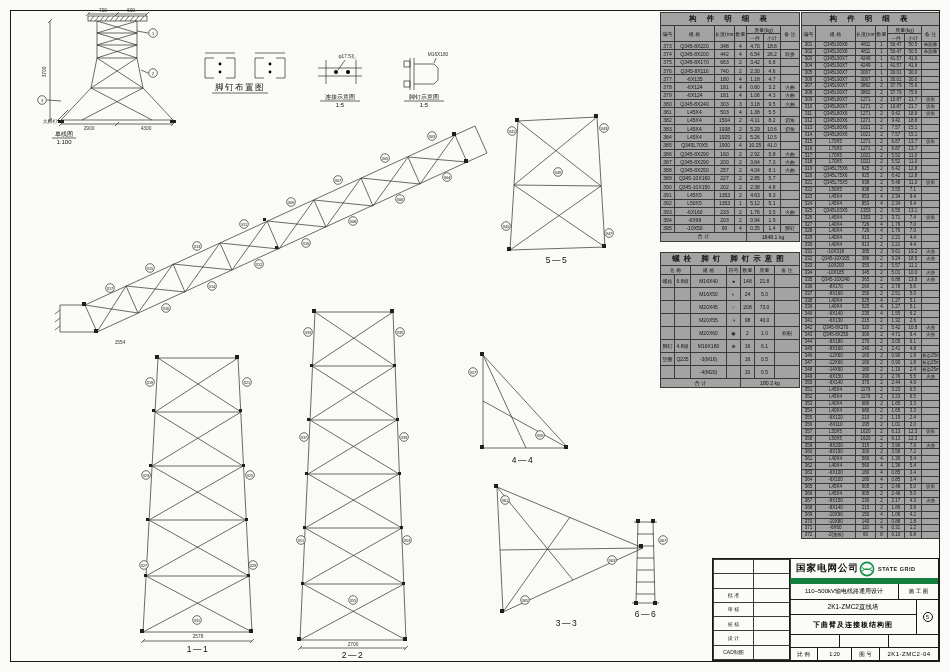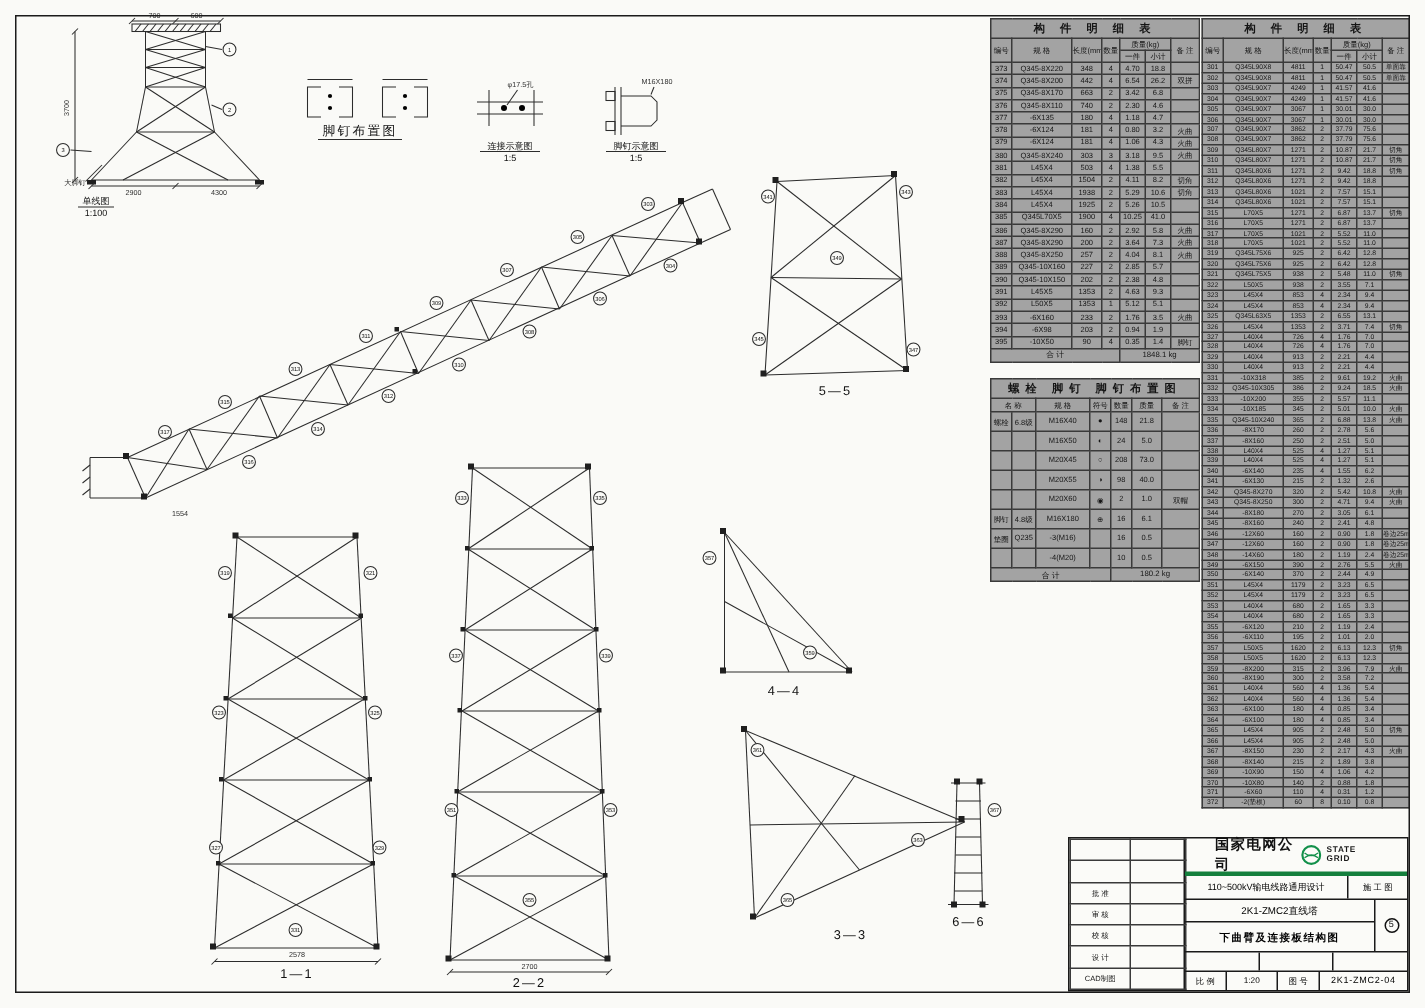--- a/index.html
+++ b/index.html
@@ -29,21 +29,21 @@
   .tblC{left:660px;top:252px;width:139px}
   .tblC td{font-size:5px;height:13px}
   .tblC th{font-size:5px;height:9px}
   tfoot td{height:9px!important;font-size:5.2px!important}
   
   .titleblock{position:absolute;left:712px;top:558px;width:227px;height:103px;background:#fbfbf8;border:1.4px solid #1a1a1a;display:flex}
   .tb-left{width:77px;border-right:1px solid #1a1a1a}
   .tb-left table{height:100%}
   .tb-left td{font-size:5px;height:13.2px}
   .tb-right{flex:1;display:flex;flex-direction:column}
-  .banner{height:25px;display:flex;align-items:center;justify-content:flex-start;padding:0 20px;border-bottom:3px solid #15803d}
+  .banner{height:25px;display:flex;align-items:center;justify-content:flex-start;padding:0 6px;border-bottom:6px solid #15803d}
   .company{font-size:9.5px;font-weight:bold;letter-spacing:1px;color:#111}
   .brandwrap{display:flex;align-items:center;gap:3px}
   .brand{font-size:5.5px;font-weight:bold;color:#1a1a1a;letter-spacing:.5px}
   .series-row{height:16px;display:flex;border-bottom:1px solid #1a1a1a}
   .series{flex:1;display:flex;align-items:center;justify-content:center;font-size:6px}
   .stage{width:40px;border-left:1px solid #1a1a1a;display:flex;align-items:center;justify-content:center;font-size:5.5px}
   .mid-rows{display:flex;border-bottom:1px solid #1a1a1a}
   .mid-main{flex:1;display:flex;flex-direction:column}
   .tower{height:15px;display:flex;align-items:center;justify-content:center;font-size:6.5px;border-bottom:0.8px solid #1a1a1a}
   .stitle{height:19px;display:flex;align-items:center;justify-content:center;font-size:7px;font-weight:bold;letter-spacing:1px}
@@ -699,21 +699,21 @@
           <col style="width:14px">
           <col style="width:16px">
           <col style="width:36px">
           <col style="width:14px">
           <col style="width:14px">
           <col style="width:20px">
           <col style="width:25px">
         </colgroup>
       <thead>
         <tr>
-            <th class="ttl" colspan="7">螺栓 脚钉 脚钉布置图</th>
+            <th class="ttl" colspan="7">螺栓 脚钉 脚钉示意图</th>
           </tr>
         <tr>
           <th colspan="2">名 称</th>
           <th>规 格</th>
           <th>符号</th>
           <th>数量</th>
           <th>质量</th>
           <th>备 注</th>
         </tr>
       </thead>

